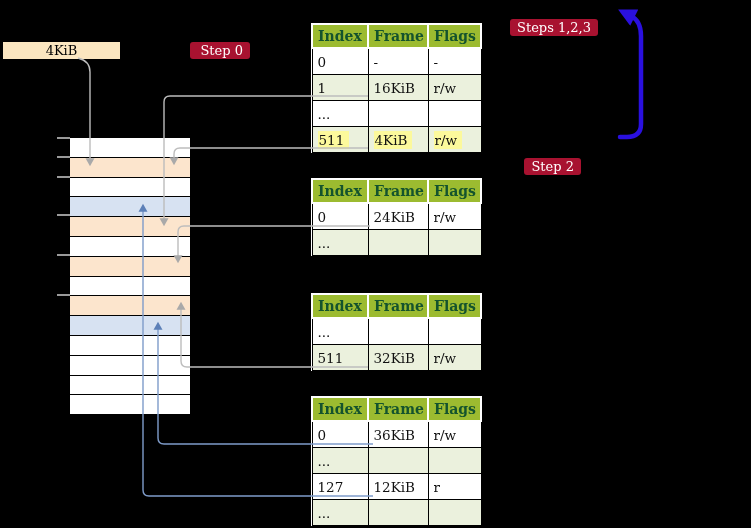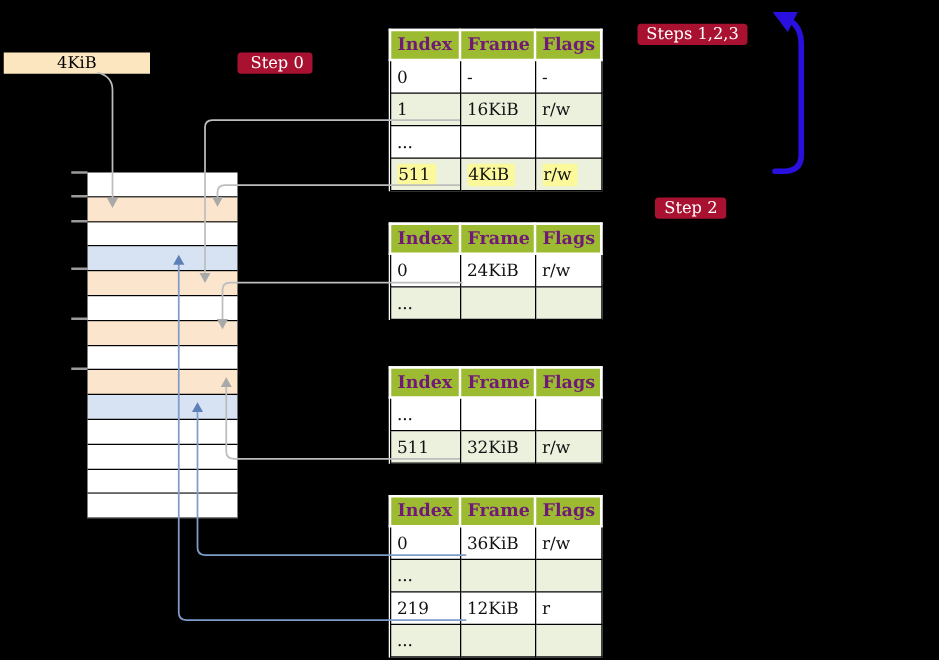--- a/index.html
+++ b/index.html
@@ -10,21 +10,21 @@
   #memory{position:absolute;left:70px;top:138px;width:120px;}
   .mem-row{height:18.8px;border-bottom:1px solid #000;background:#fff;}
   .mem-row[data-color="white"]{background:#fff;}
   .mem-row[data-color="peach"]{background:var(--peach,#fce5cd);}
   .mem-row[data-color="blue"]{background:var(--mem-blue,#d7e2f2);}
   .tick{position:absolute;left:57px;width:13px;height:2px;background:var(--tick,#9a9a9a);}
 
   
   table.ptable{position:absolute;left:311px;border-collapse:collapse;background:#fff;
                table-layout:fixed;width:169px;}
-  .ptable th{background:var(--header-green,#9cbb30);color:#701a75;font-weight:bold;
+  .ptable th{background:var(--header-green,#9cbb30);color:#14532d;font-weight:bold;
              border:2px solid #fff;text-align:left;padding:0 0 0 5px;height:22px;
              font-size:14px;}
   .ptable td{border:1px solid #000;padding:0 0 0 5px;height:25px;font-size:13.5px;color:#111;
              overflow:hidden;white-space:nowrap;}
   .ptable col.c-index{width:56px;} .ptable col.c-frame{width:60px;} .ptable col.c-flags{width:53px;}
   .ptable tr.alt td{background:var(--row-green,#ebf1dd);}
   .hl{background:var(--highlight-yellow,#fcf99c);padding:1px 5px 1px 1px;}
 
   
   .frame-label{position:absolute;left:3px;top:42px;width:117px;height:17px;
@@ -188,21 +188,21 @@
         <td>0</td>
         <td>36KiB</td>
         <td>r/w</td>
       </tr>
       <tr class="alt">
         <td>...</td>
         <td></td>
         <td></td>
       </tr>
       <tr>
-        <td>219</td>
+        <td>127</td>
         <td>12KiB</td>
         <td>r</td>
       </tr>
       <tr class="alt">
         <td>...</td>
         <td></td>
         <td></td>
       </tr>
     </tbody>
   </table>

